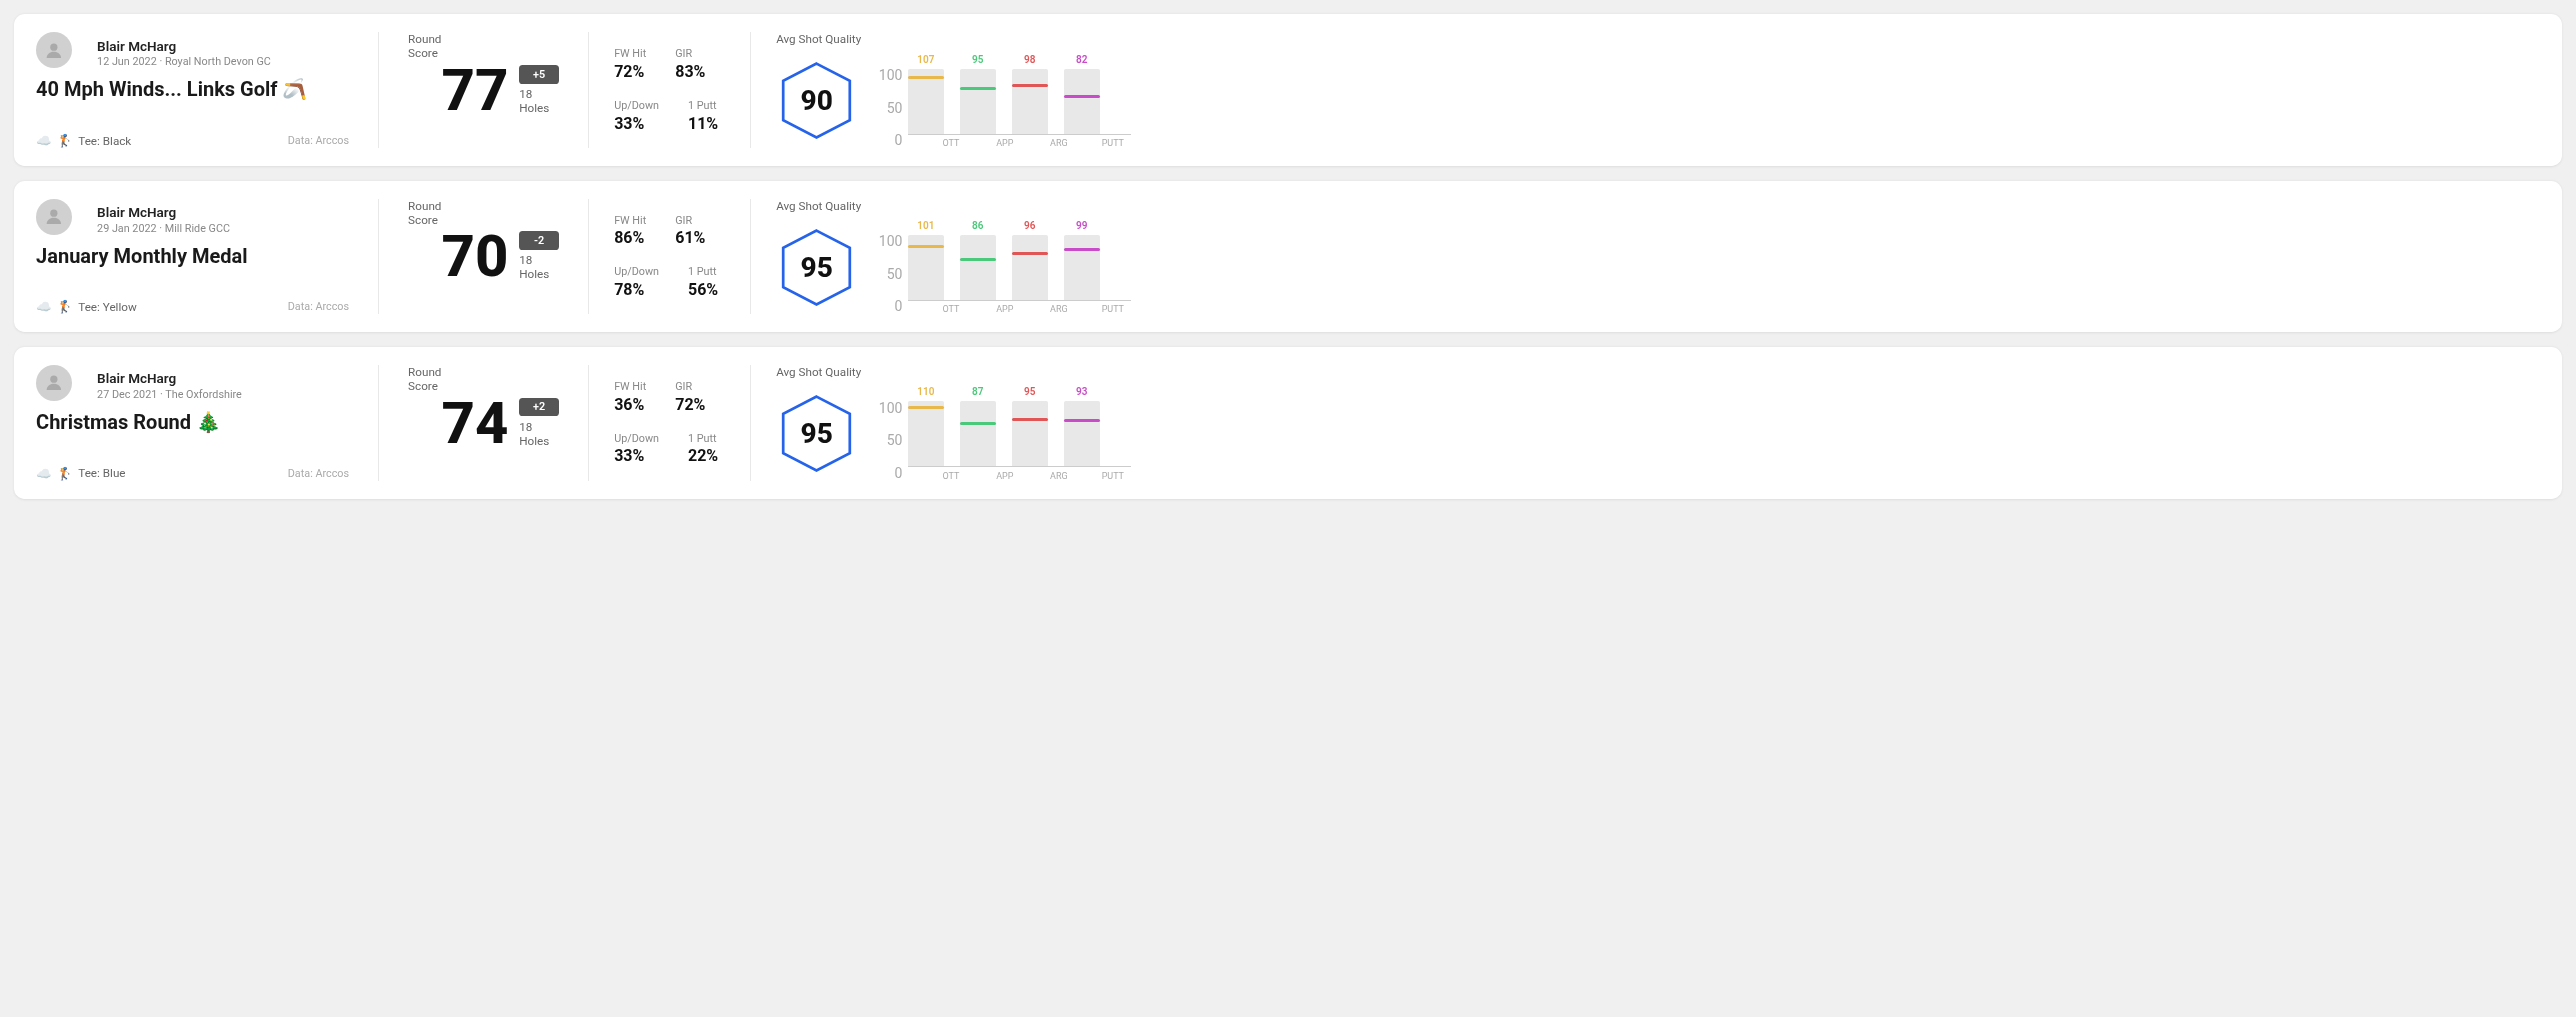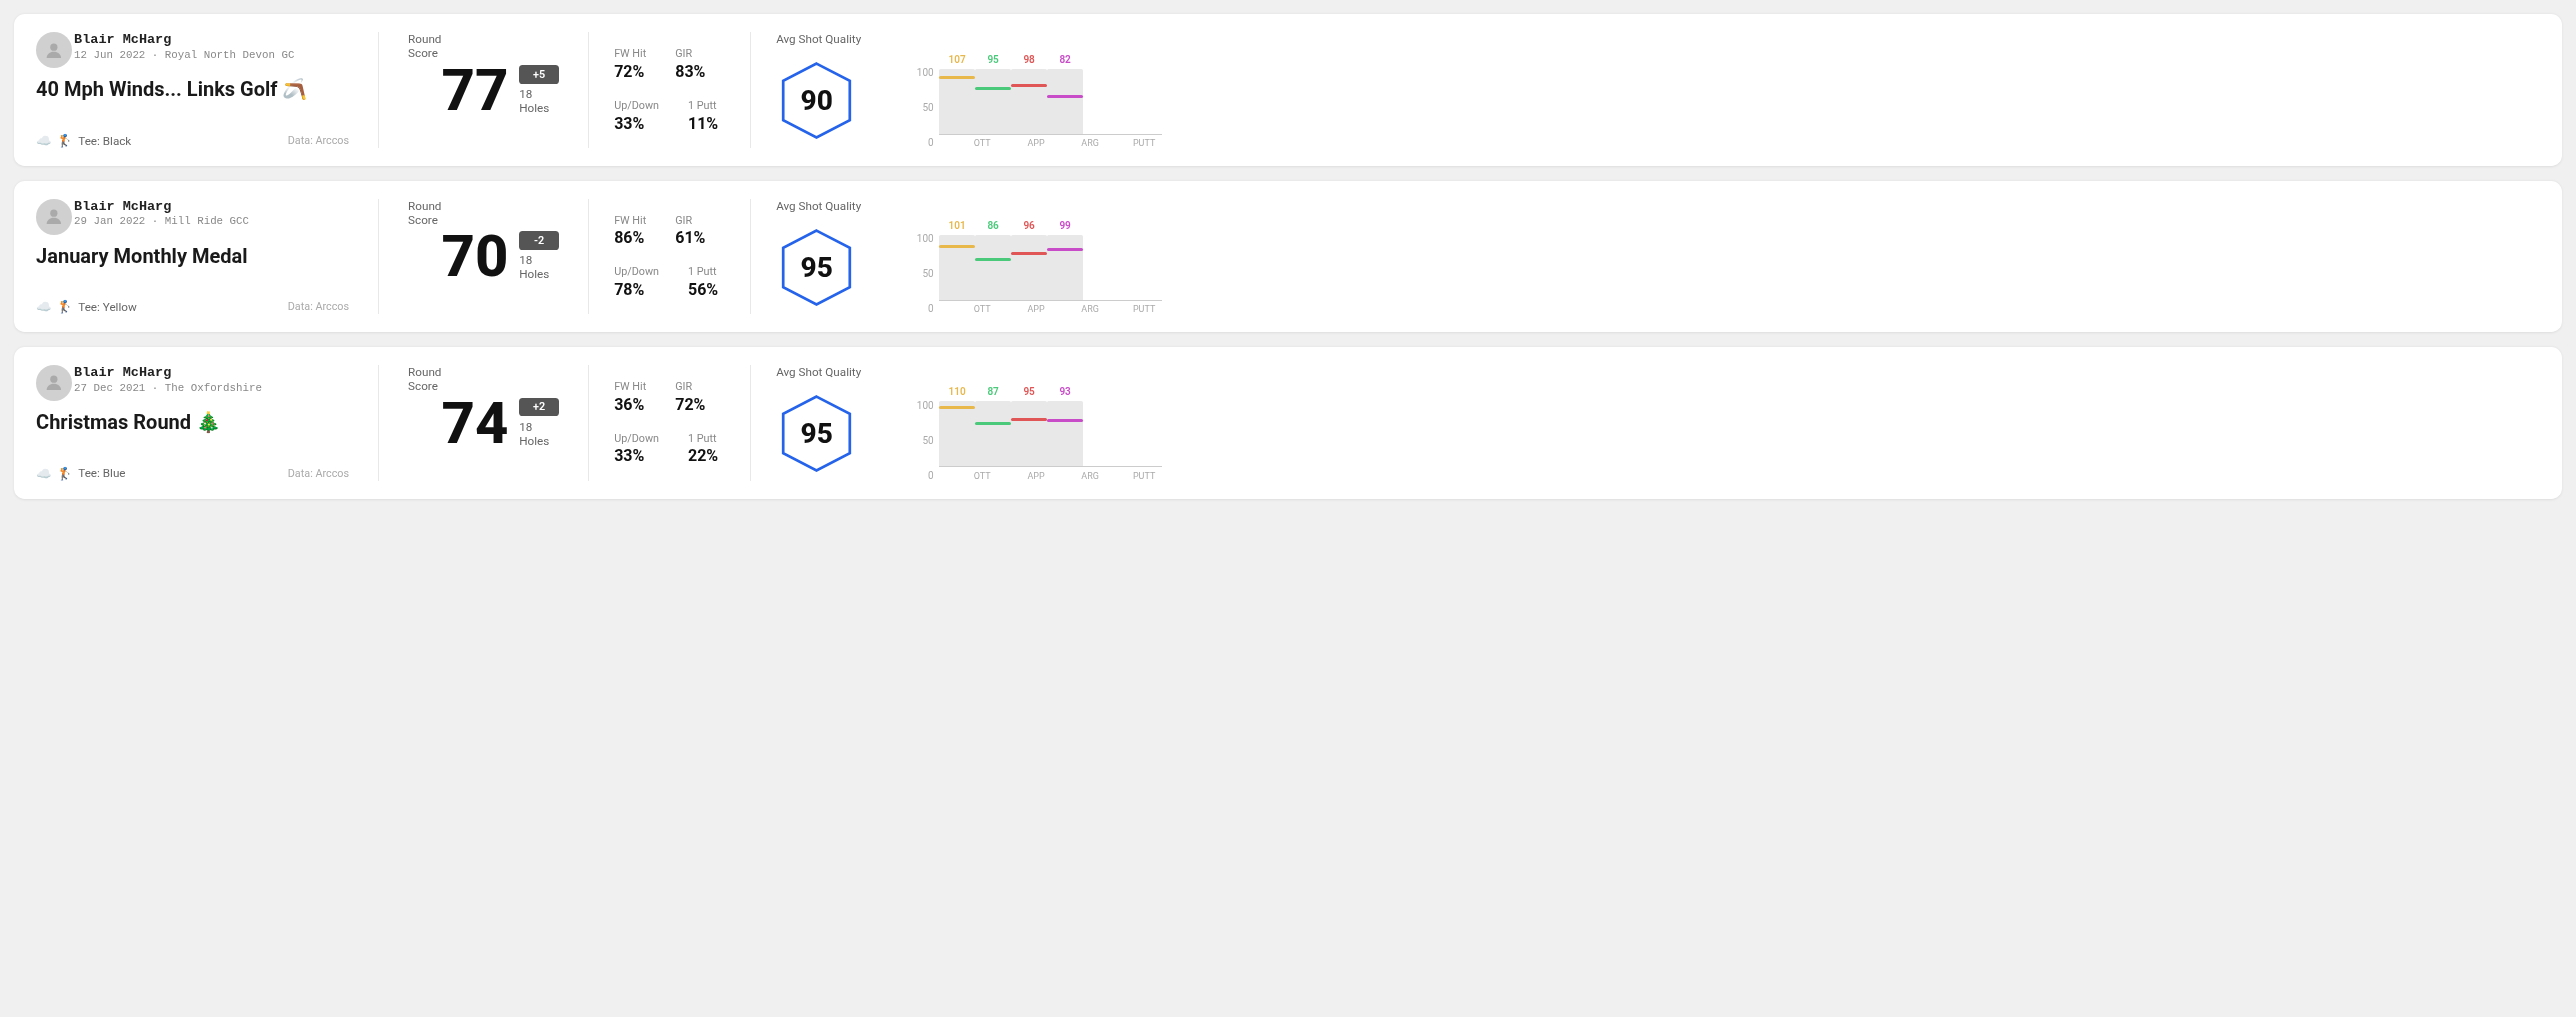--- a/index.html
+++ b/index.html
@@ -25,24 +25,23 @@
       flex: 0 0 343px;
       padding-right: 29px;
       border-right: 0.9px solid #e8e8e8;
       display: flex;
       flex-direction: column;
       justify-content: space-between;
     }
 
     .user-info {
       display: flex;
-      align-items: flex-start;
-      gap: 2px;
+      align-items: flex-end;
+      gap: 25px;
       margin-bottom: 9px;
-      font-family: Liberation Mono, monospace;
     }
 
     .avatar {
       width: 36px;
       height: 36px;
       border-radius: 50%;
       background: #d0d0d0;
       display: flex;
       align-items: center;
       justify-content: center;
@@ -239,38 +238,37 @@
       flex: 1;
       display: flex;
       flex-direction: column;
       justify-content: flex-end;
       min-width: 235px;
     }
 
     .chart-area {
       display: flex;
       align-items: flex-start;
-      gap: 0;
+      gap: 16px;
       height: 81px;
       position: relative;
       border-bottom: 0.9px solid #ccc;
       padding-bottom: 0;
     }
 
     .chart-y-labels {
       display: flex;
       flex-direction: column;
       justify-content: space-between;
       height: 81px;
       margin-right: 5.4px;
-      font-size: 10px;
+      font-size: 14px;
       color: #aaa;
       align-items: flex-end;
       padding-bottom: 0;
-      margin-left: 38px;
     }
 
     .chart-col {
       display: flex;
       flex-direction: column;
       align-items: center;
       gap: 2.7px;
       height: 100%;
       justify-content: flex-end;
     }

